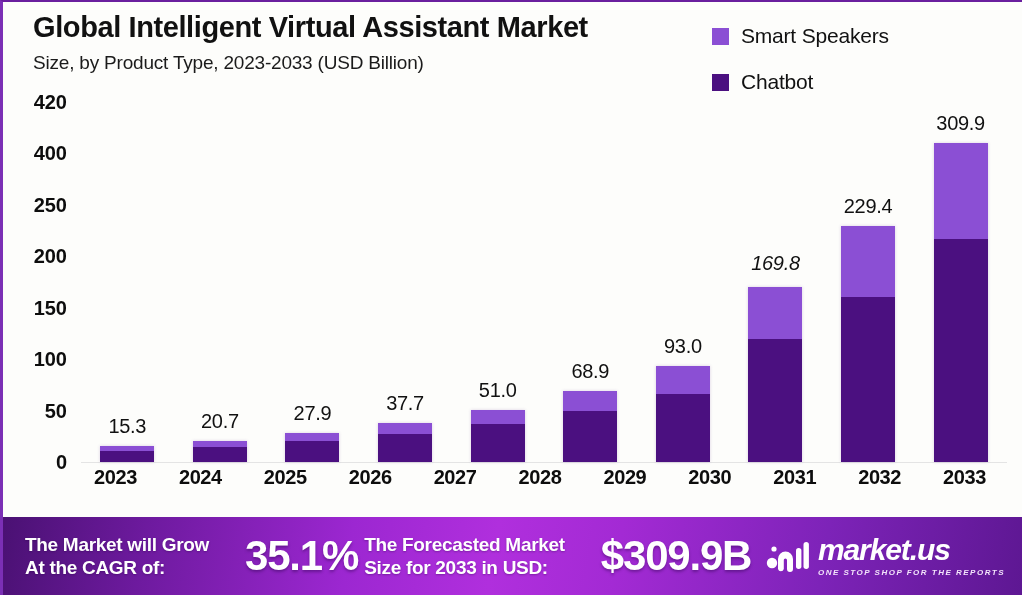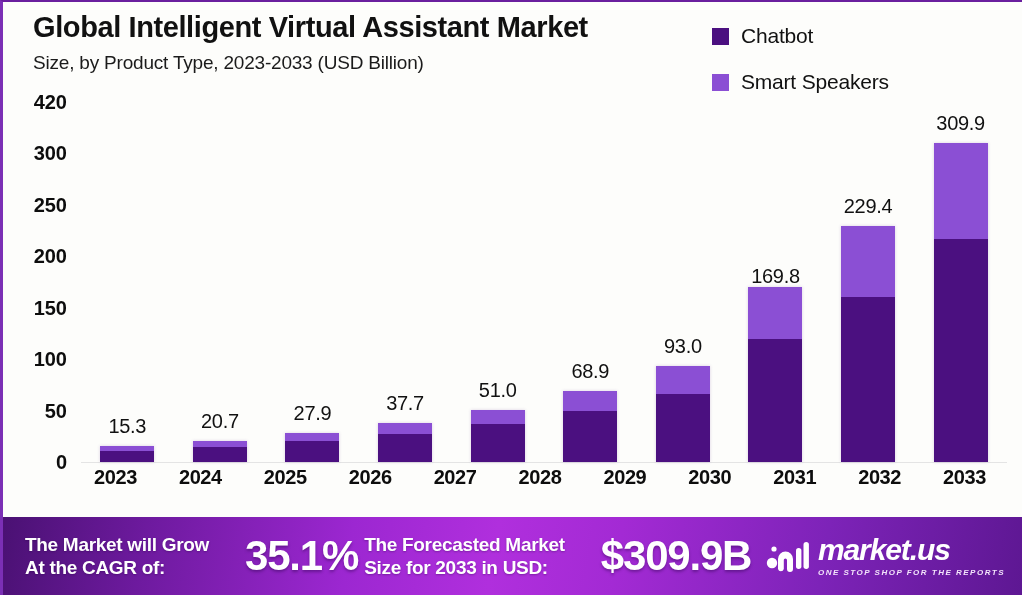--- a/index.html
+++ b/index.html
@@ -230,38 +230,38 @@
 
 <div id="root">
 
   <div class="header">
     <div class="chart-title">Global Intelligent Virtual Assistant Market</div>
     <div class="chart-subtitle">Size, by Product Type, 2023-2033 (USD Billion)</div>
   </div>
 
   <div class="legend" id="legend">
       <div class="legend-item">
+        <span class="legend-swatch" style="background: rgb(139, 79, 212);"></span>
+        <span class="legend-label">Smart Speakers</span>
+      </div>
+      <div class="legend-item">
         <span class="legend-swatch" style="background: rgb(75, 16, 128);"></span>
         <span class="legend-label">Chatbot</span>
-      </div>
-      <div class="legend-item">
-        <span class="legend-swatch" style="background: rgb(139, 79, 212);"></span>
-        <span class="legend-label">Smart Speakers</span>
       </div>
     </div>
 
   <div class="plot">
     <div class="y-axis" id="y-axis">
         <div class="y-tick" style="top: 360px;">0</div>
         <div class="y-tick" style="top: 308.571px;">50</div>
         <div class="y-tick" style="top: 257.143px;">100</div>
         <div class="y-tick" style="top: 205.714px;">150</div>
         <div class="y-tick" style="top: 154.286px;">200</div>
         <div class="y-tick" style="top: 102.857px;">250</div>
-        <div class="y-tick" style="top: 51.4286px;">300</div>
+        <div class="y-tick" style="top: 51.4286px;">400</div>
         <div class="y-tick" style="top: 0px;">420</div>
       </div>
     <div class="bars-area" id="bars-area">
         <div class="bar-group">
           <div class="bar-value" style="bottom: 23.7371px;">15.3</div>
           <div class="bar-stack" style="height: 15.7371px;">
             <div class="seg-speakers" style="height: 4.42286px; background: rgb(139, 79, 212);"></div>
             <div class="seg-chatbot" style="height: 11.3143px; background: rgb(75, 16, 128);"></div>
           </div>
         </div>
@@ -301,21 +301,21 @@
           </div>
         </div>
         <div class="bar-group">
           <div class="bar-value" style="bottom: 103.657px;">93.0</div>
           <div class="bar-stack" style="height: 95.6571px;">
             <div class="seg-speakers" style="height: 27.7714px; background: rgb(139, 79, 212);"></div>
             <div class="seg-chatbot" style="height: 67.8857px; background: rgb(75, 16, 128);"></div>
           </div>
         </div>
         <div class="bar-group">
-          <div class="bar-value" style="bottom: 174px;">169.8</div>
+          <div class="bar-value" style="bottom: 187px; font-style: italic;">169.8</div>
           <div class="bar-stack" style="height: 174.651px;">
             <div class="seg-speakers" style="height: 51.4286px; background: rgb(139, 79, 212);"></div>
             <div class="seg-chatbot" style="height: 123.223px; background: rgb(75, 16, 128);"></div>
           </div>
         </div>
         <div class="bar-group">
           <div class="bar-value" style="bottom: 243.954px;">229.4</div>
           <div class="bar-stack" style="height: 235.954px;">
             <div class="seg-speakers" style="height: 70.7657px; background: rgb(139, 79, 212);"></div>
             <div class="seg-chatbot" style="height: 165.189px; background: rgb(75, 16, 128);"></div>

